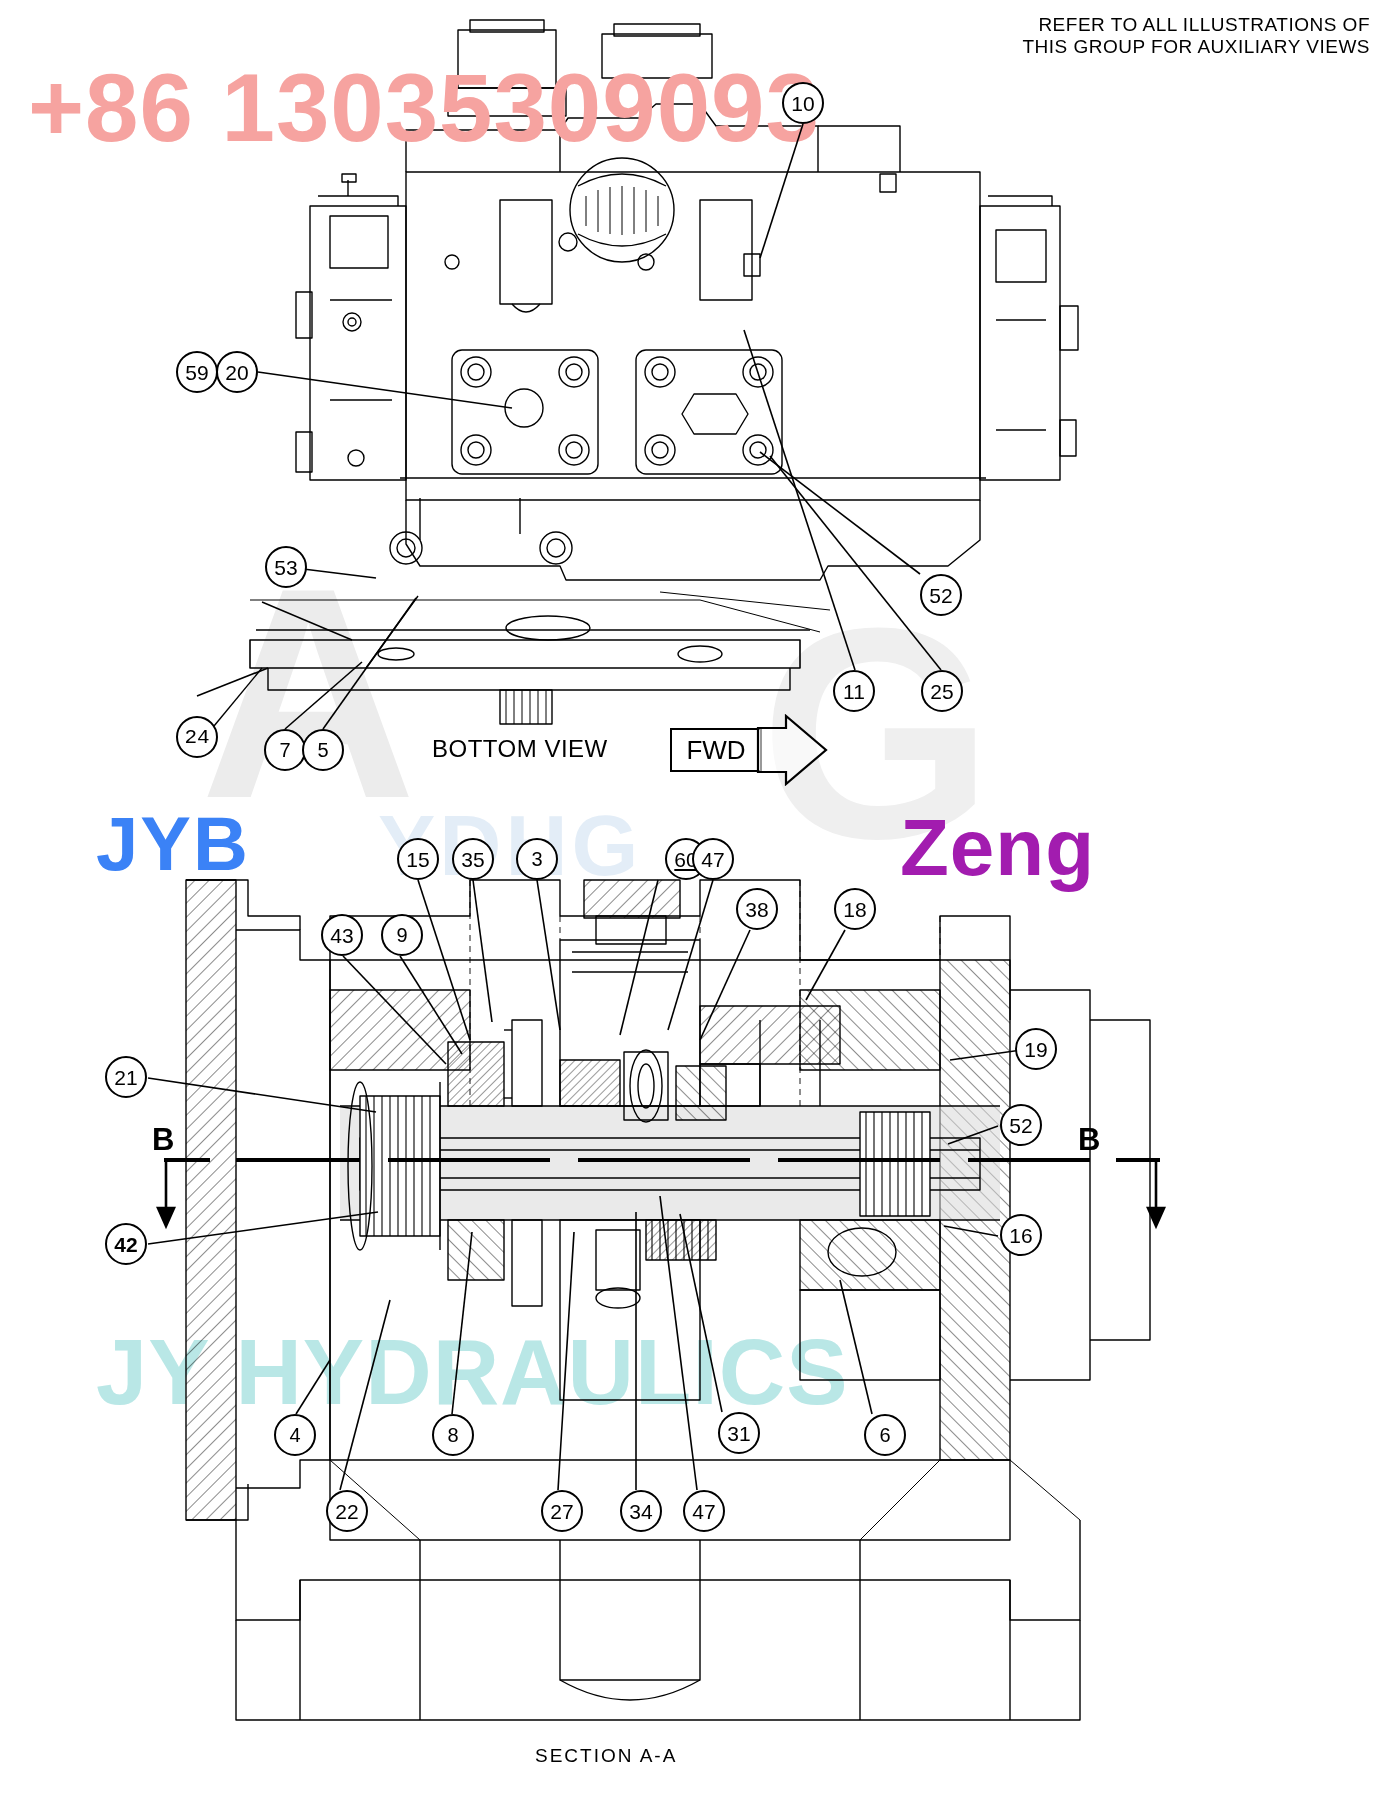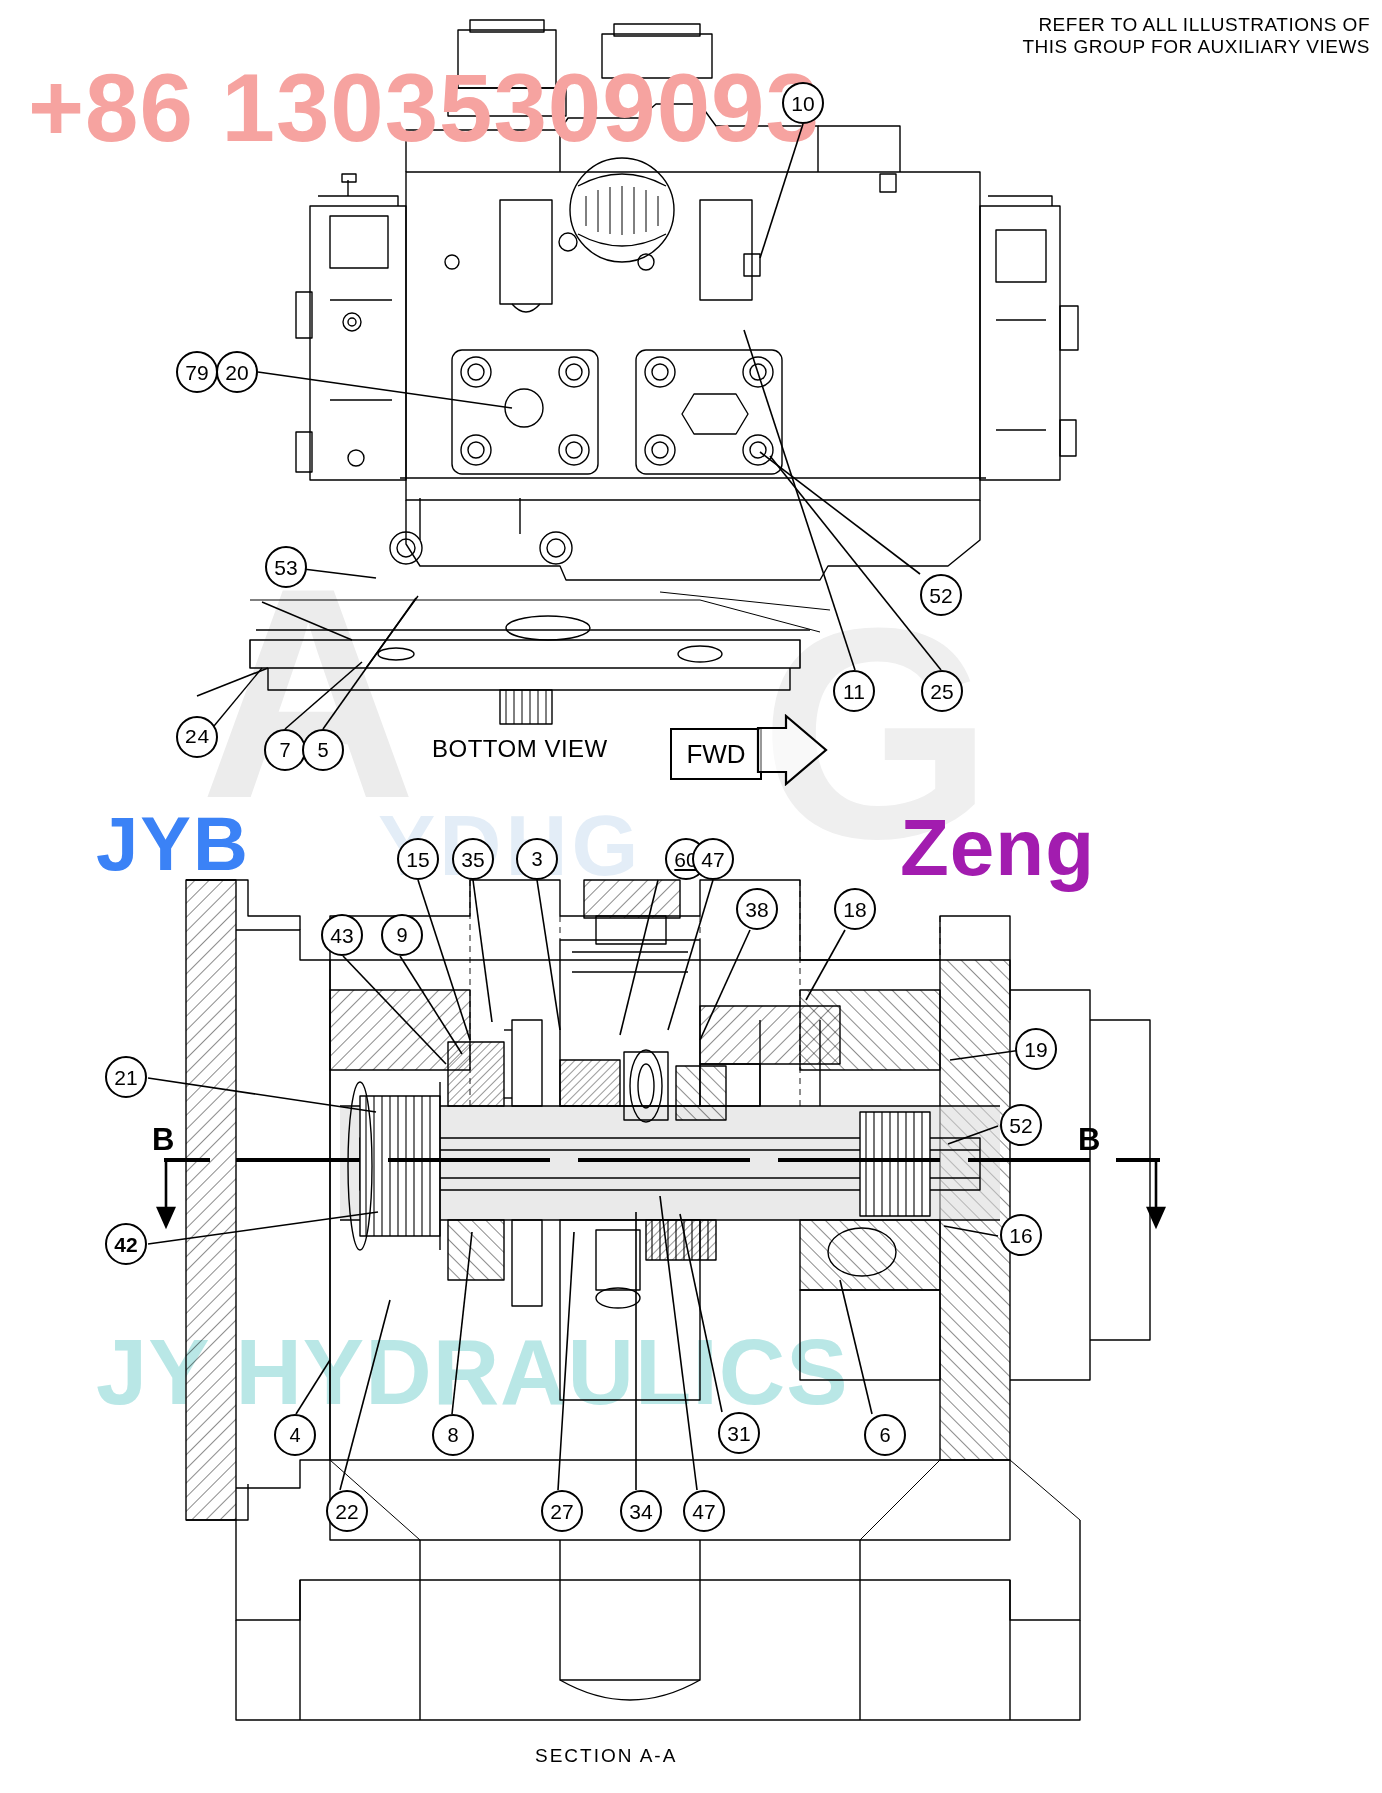--- a/index.html
+++ b/index.html
@@ -40,21 +40,21 @@
   .bub.sm{font-size:20px;}
 
   
   .lbl{position:absolute;z-index:8;white-space:nowrap;}
   #lbl-bottom-view{left:432px;top:735px;font-size:24px;letter-spacing:.5px;}
   #lbl-section{left:535px;top:1745px;font-size:19px;letter-spacing:2px;}
   #lbl-b-left{left:152px;top:1122px;font-size:31px;font-weight:bold;}
   #lbl-b-right{left:1078px;top:1122px;font-size:31px;font-weight:bold;}
 
   
-  #fwd-box{position:absolute;left:670px;top:728px;width:92px;height:52px;
+  #fwd-box{position:absolute;left:670px;top:728px;width:92px;height:44px;
       border:2.2px solid #000;box-sizing:border-box;z-index:8;
       display:flex;align-items:center;justify-content:center;
       font-size:26px;background:rgba(255,255,255,.6);}
 
   svg{display:block;}
 </style>
 </head>
 <body>
 
 <div class="wm" id="wm-big-a">A</div>
@@ -356,21 +356,21 @@
     <path d="M872 1414 L840 1280"></path>
     <path d="M340 1490 L390 1300"></path>
     <path d="M558 1490 L574 1232"></path>
     <path d="M636 1490 L636 1212"></path>
     <path d="M697 1490 L660 1196"></path>
   </g>
 </svg>
 
 <div id="callout-layer">
     <div class="bub" style="left: 782px; top: 82px;">10</div>
-    <div class="bub" style="left: 176px; top: 351px;">79</div>
+    <div class="bub" style="left: 176px; top: 351px;">59</div>
     <div class="bub" style="left: 216px; top: 351px;">20</div>
     <div class="bub" style="left: 920px; top: 574px;">52</div>
     <div class="bub" style="left: 265px; top: 546px;">53</div>
     <div class="bub" style="left: 176px; top: 716px; font-family: Liberation Mono, monospace;">24</div>
     <div class="bub sm" style="left: 264px; top: 729px;">7</div>
     <div class="bub sm" style="left: 302px; top: 729px;">5</div>
     <div class="bub" style="left: 833px; top: 670px;">11</div>
     <div class="bub" style="left: 921px; top: 670px;">25</div>
     <div class="bub" style="left: 397px; top: 838px;">15</div>
     <div class="bub" style="left: 452px; top: 838px;">35</div>

